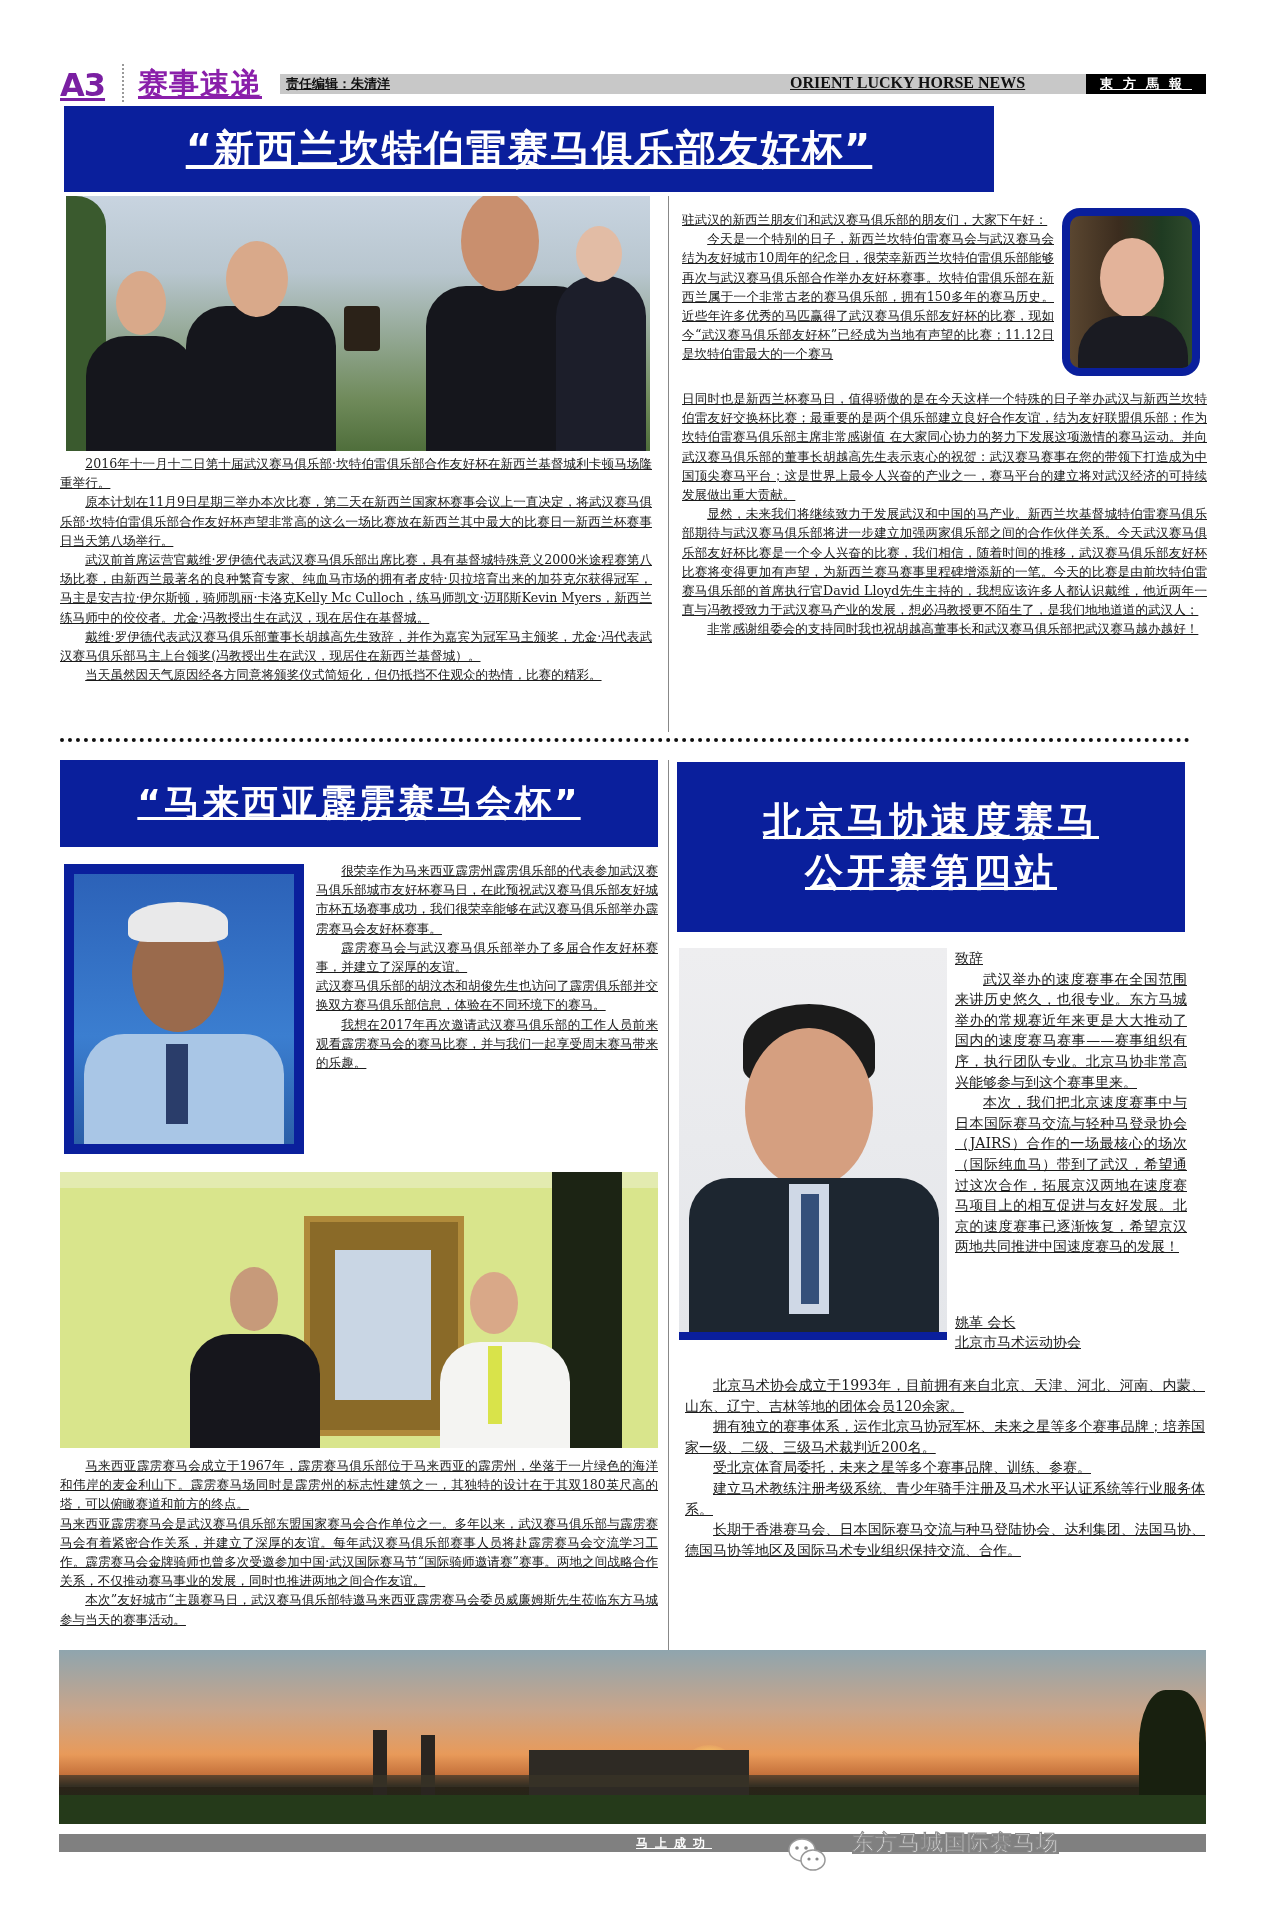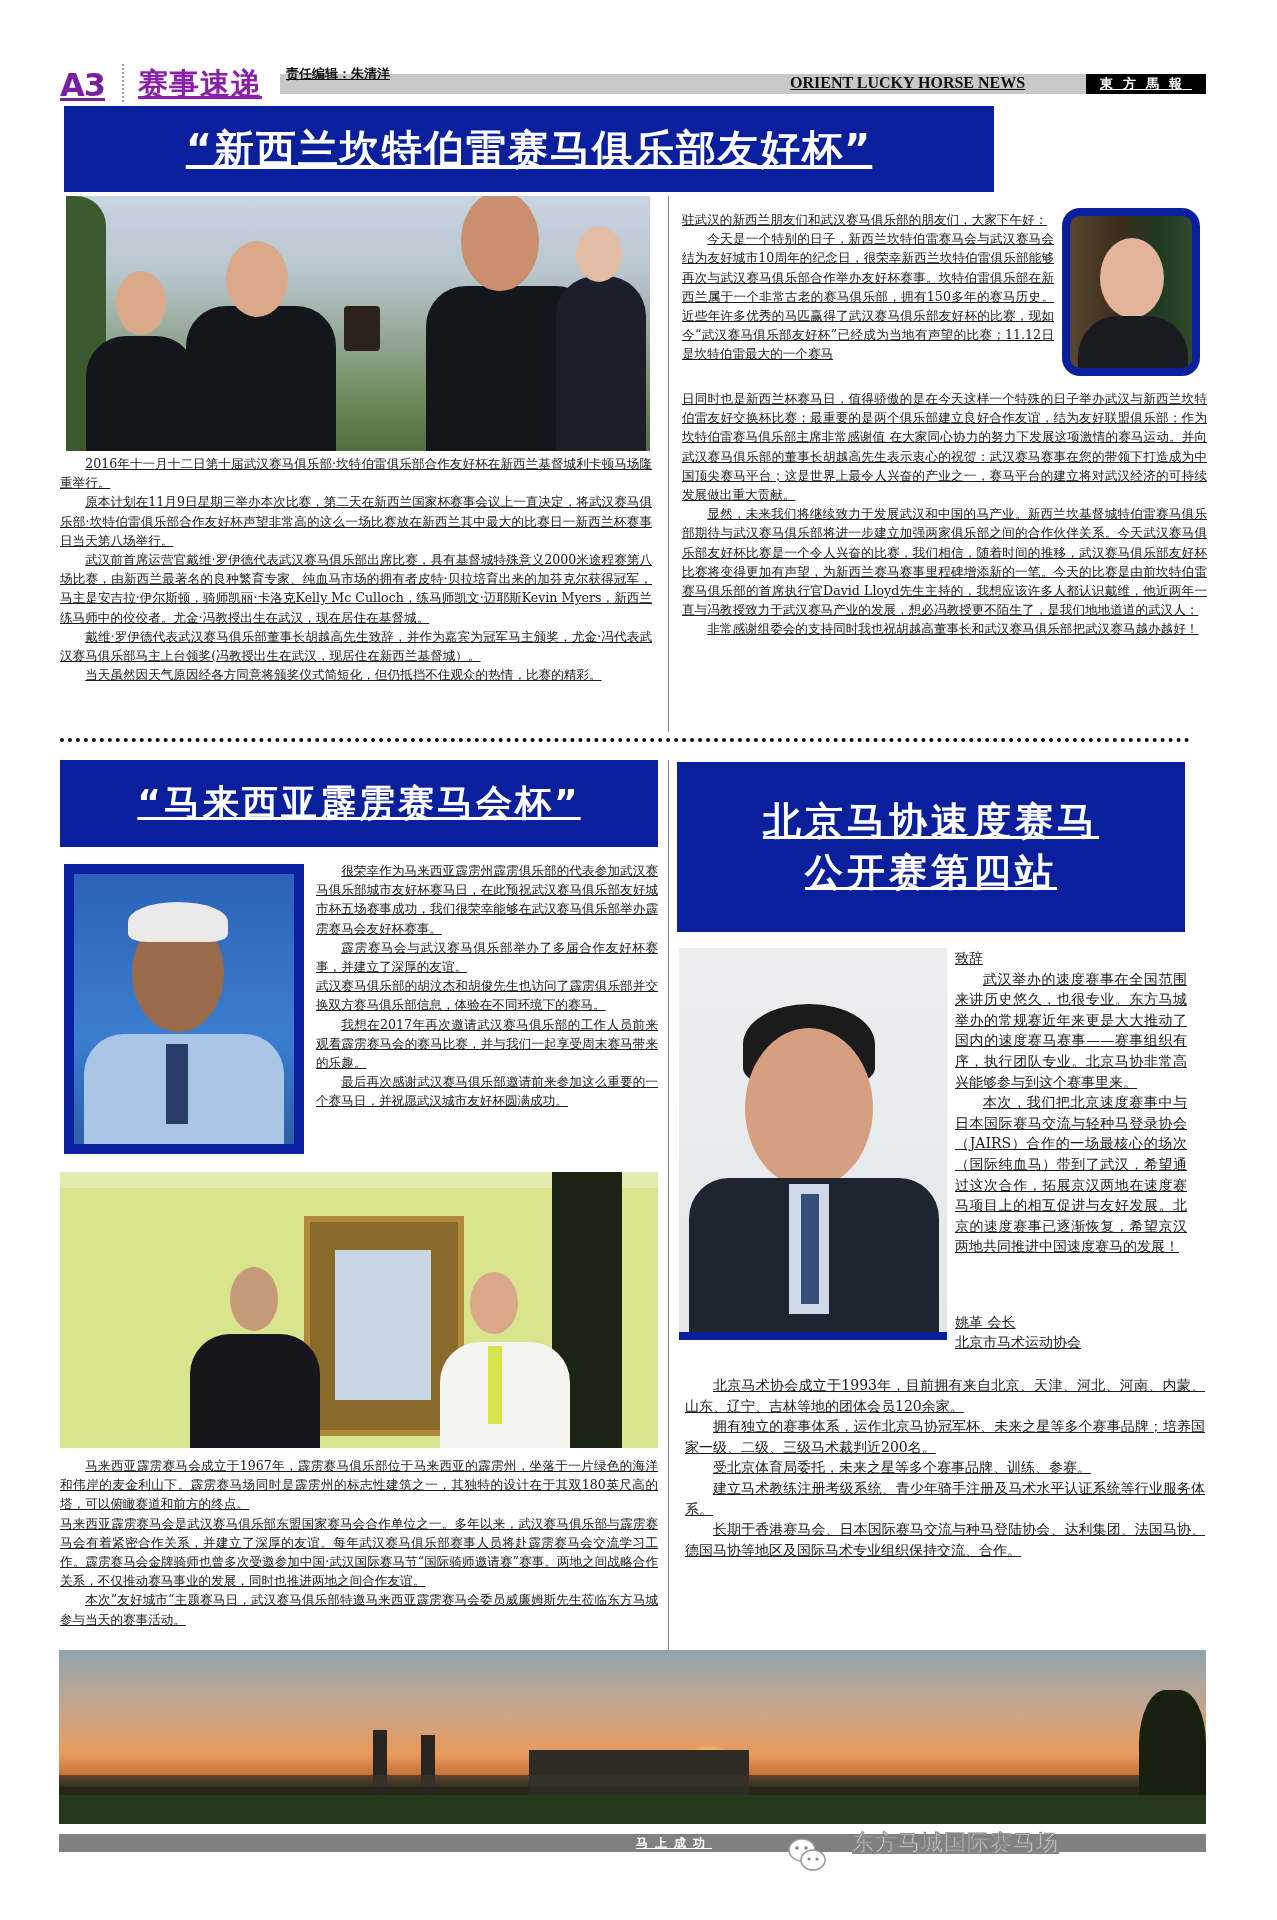--- a/index.html
+++ b/index.html
@@ -5,21 +5,21 @@
   * { box-sizing: border-box; margin: 0; padding: 0; }
   html, body { width: 1277px; height: 1920px; background: #ffffff; overflow: hidden; }
   body { position: relative; font-family: "DejaVu Serif", serif; color: #111; }
   .abs { position: absolute; text-decoration: underline; }
 
   
   .pg-num { left: 60px; top: 66px; font-family: "DejaVu Sans", sans-serif; font-weight: bold; font-size: 32px; color: #7a1fa2; letter-spacing: -1px; }
   .pg-sep { left: 122px; top: 64px; height: 38px; border-left: 2px dotted #999; }
   .section-name { left: 138px; top: 64px; font-family: "DejaVu Sans", sans-serif; font-weight: bold; font-size: 30px; color: #8a1faa; letter-spacing: 1px; }
   .hdr-bar { left: 280px; top: 74px; width: 806px; height: 20px; background: #c8c8c8; }
-  .editor { left: 286px; top: 65px; font-family: "DejaVu Sans", sans-serif; font-weight: bold; font-size: 13px; color: #111; }
+  .editor { left: 286px; top: 75px; font-family: "DejaVu Sans", sans-serif; font-weight: bold; font-size: 13px; color: #111; }
   .masthead-en { left: 790px; top: 74px; font-family: "Liberation Serif", serif; font-weight: bold; font-size: 16px; color: #111; }
   .masthead-cn { left: 1086px; top: 74px; width: 120px; height: 20px; background: #000; color: #fff; font-family: "DejaVu Serif", serif; font-weight: bold; font-size: 13px; letter-spacing: 10px; text-align: center; line-height: 20px; }
 
   
   .banner { background: #0a1f9c; color: #fff; font-family: "DejaVu Sans", sans-serif; font-weight: bold; text-align: center; display: flex; align-items: center; justify-content: center; }
   .banner-nz { left: 64px; top: 106px; width: 930px; height: 86px; font-size: 40px; letter-spacing: 2px; }
   .banner-my { left: 60px; top: 760px; width: 598px; height: 87px; font-size: 36px; letter-spacing: 3px; }
   .banner-bj { left: 677px; top: 762px; width: 508px; height: 170px; font-size: 38px; letter-spacing: 4px; flex-direction: column; line-height: 1.35; }
 
   
@@ -129,21 +129,20 @@
     <div class="suit" style="left:10px;top:160px;width:200px;height:120px;background:#a9c6e6;"></div>
     <div style="position:absolute;left:92px;top:170px;width:22px;height:80px;background:#2a3d6a;"></div>
   </div>
 </div>
 
 <div class="abs txt col-my-right">
   <p>很荣幸作为马来西亚霹雳州霹雳俱乐部的代表参加武汉赛马俱乐部城市友好杯赛马日，在此预祝武汉赛马俱乐部友好城市杯五场赛事成功，我们很荣幸能够在武汉赛马俱乐部举办霹雳赛马会友好杯赛事。</p>
   <p>霹雳赛马会与武汉赛马俱乐部举办了多届合作友好杯赛事，并建立了深厚的友谊。</p>
   <p class="noind">武汉赛马俱乐部的胡汶杰和胡俊先生也访问了霹雳俱乐部并交换双方赛马俱乐部信息，体验在不同环境下的赛马。</p>
   <p>我想在2017年再次邀请武汉赛马俱乐部的工作人员前来观看霹雳赛马会的赛马比赛，并与我们一起享受周末赛马带来的乐趣。</p>
-  <p>最后再次感谢武汉赛马俱乐部邀请前来参加这么重要的一个赛马日，并祝愿武汉城市友好杯圆满成功。</p>
 </div>
 
 <div class="abs photo photo-my2">
   <div style="position:absolute;left:0;top:0;width:100%;height:16px;background:#e3ebb0;"></div>
   <div style="position:absolute;left:244px;top:44px;width:160px;height:220px;background:#8a6a28;border:6px solid #b08a3a;"></div>
   <div style="position:absolute;left:275px;top:78px;width:96px;height:150px;background:#c9d6e4;"></div>
   <div style="position:absolute;left:492px;top:0;width:70px;height:276px;background:#1c2414;"></div>
   <div class="suit" style="left:130px;top:162px;width:130px;height:114px;background:#16161c;"></div>
   <div class="head" style="left:170px;top:95px;width:48px;height:64px;background:#c79a7a;"></div>
   <div class="suit" style="left:380px;top:170px;width:130px;height:106px;background:#f4f4f2;"></div>

